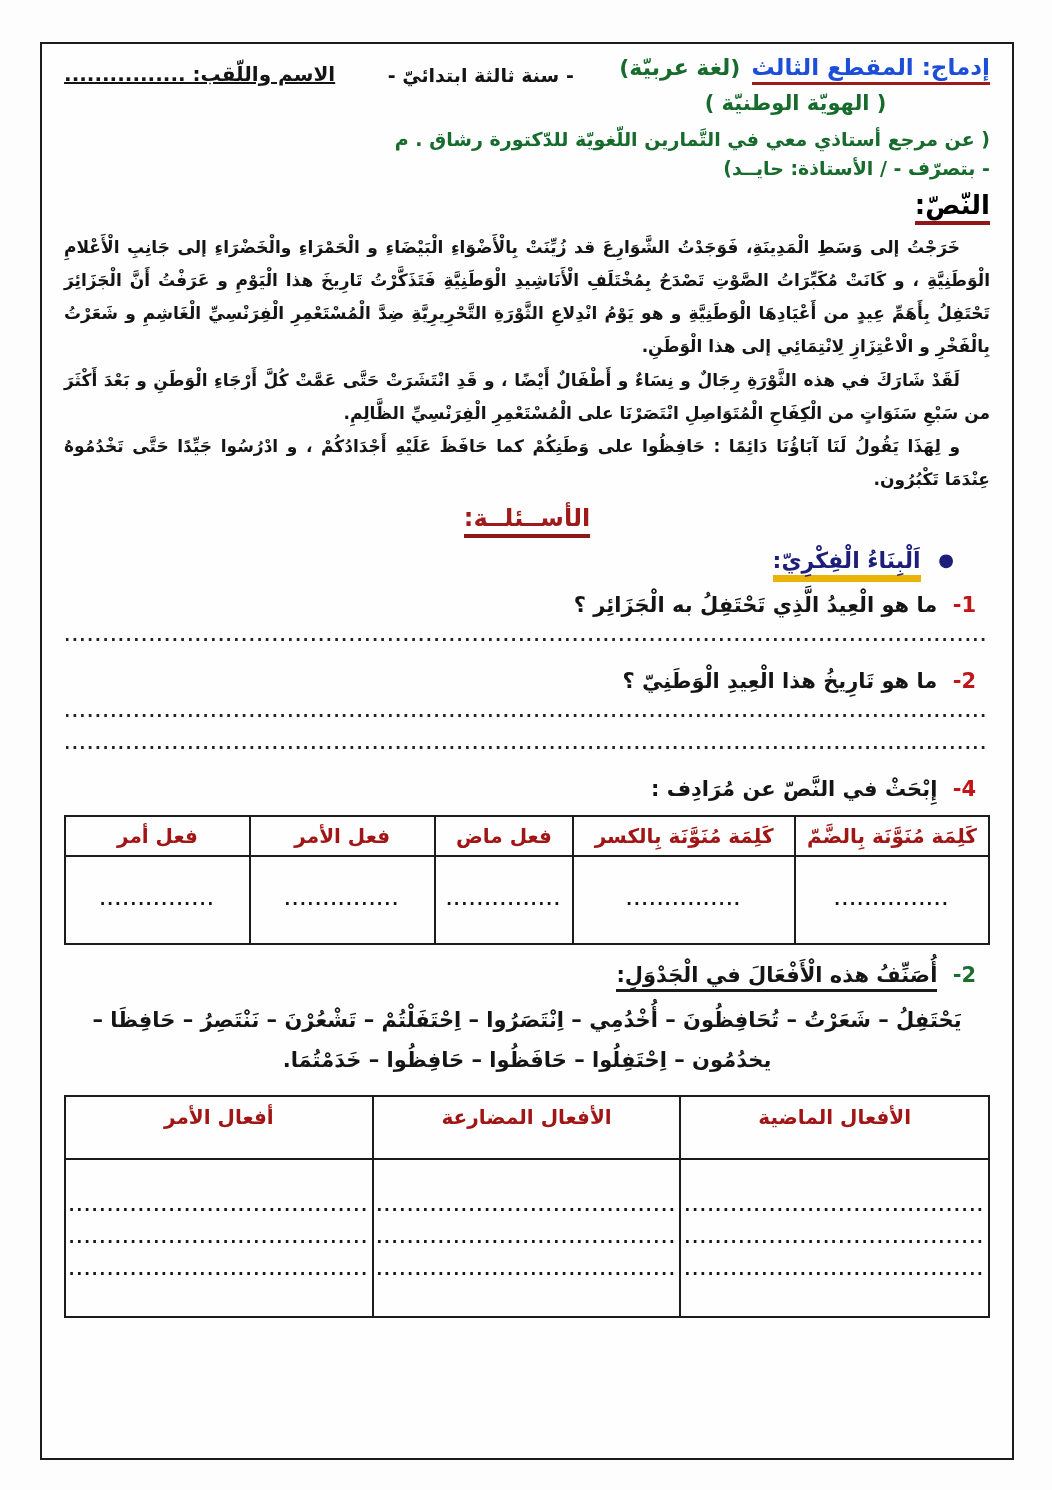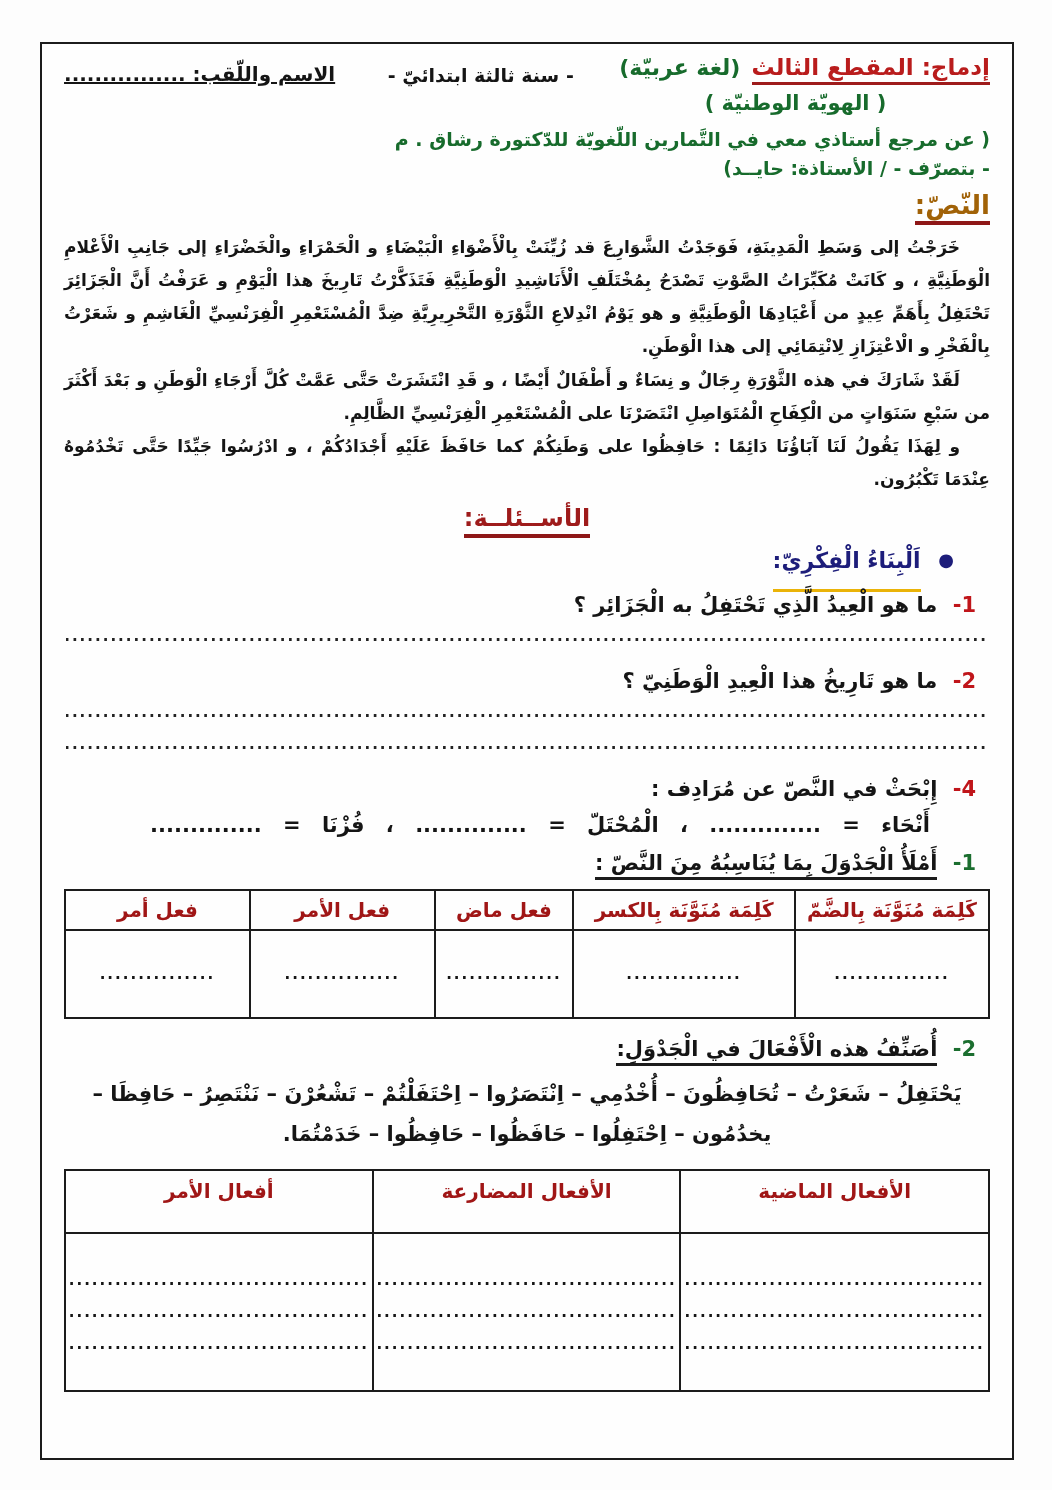--- a/index.html
+++ b/index.html
@@ -16,46 +16,46 @@
     border:2px solid #1c1c1c;
     padding:10px 22px 8px 22px;
     direction:rtl;
     background:#fefefe;
   }
   
   .header-row { display:flex; align-items:flex-start; }
   .title-block { width:42%; text-align:right; }
   .title-line { white-space:nowrap; }
   .doc-title {
-    color:#b91c1c; font-weight:bold; font-size:23px;
+    color:#1d4ed8; font-weight:bold; font-size:23px;
     border-bottom:3px solid #9e1b1b; padding-bottom:2px; display:inline-block;
   }
   .doc-subject { color:#176b2c; font-weight:bold; font-size:22px; margin-right:6px; }
   .doc-topic { color:#176b2c; font-weight:bold; font-size:21px; text-align:center; margin-top:6px; }
   .grade-block { width:26%; text-align:center; font-weight:bold; font-size:19px; padding-top:10px; }
   .name-block { width:32%; text-align:left; font-weight:bold; font-size:20px; padding-top:8px;
     text-decoration:underline; }
   .attribution { color:#176b2c; font-weight:bold; font-size:19px; margin-top:10px; line-height:1.5; }
   
   .nass-title-wrap { text-align:right; margin-top:8px; }
   .nass-title {
-    color:#a16207; font-weight:bold; font-size:26px;
+    color:#000000; font-weight:bold; font-size:26px;
     border-bottom:4px solid #8e1717; display:inline-block; padding-bottom:1px;
   }
   .passage { margin-top:6px; font-size:17px; font-weight:bold; line-height:1.95; text-align:justify; }
   .passage p { text-indent:30px; }
   
   .questions-title-wrap { text-align:center; margin-top:8px; }
   .questions-title {
     color:#9e1b1b; font-weight:bold; font-size:24px; letter-spacing:1px;
     border-bottom:4px solid #8e1717; display:inline-block; padding-bottom:2px;
   }
   .section-head { margin:10px 36px 4px 0; font-size:22px; font-weight:bold; color:#1d1d7a; }
   .section-head .bullet { color:#1d1d7a; font-size:18px; margin-left:10px; vertical-align:2px; }
-  .section-head .sec-label { border-bottom:3px solid #eab308; padding-bottom:16px; }
+  .section-head .sec-label { border-bottom:7px solid #eab308; padding-bottom:2px; }
   .question { margin:20px 14px 0 0; font-size:21px; font-weight:bold; }
   .q-num-red { color:#c0151a; margin-left:8px; }
   .q-num-green { color:#1b6e2f; margin-left:8px; }
   .dots-line {
     overflow:hidden; white-space:nowrap; height:22px;
     font-size:15px; font-weight:bold; letter-spacing:2px; color:#222;
     margin:10px 2px 0 2px;
   }
   .synonyms { margin:12px 60px 0 40px; font-size:21px; font-weight:bold; word-spacing:14px; text-align:right; }
   
@@ -120,27 +120,22 @@
     <span>ما هو تَارِيخُ هذا الْعِيدِ الْوَطَنِيّ ؟</span>
   </div>
   <div class="dots-line">....................................................................................................................................................................................................................................................................</div>
 
   <div class="dots-line">....................................................................................................................................................................................................................................................................</div>
 
   <div class="question">
     <span class="q-num-red">4-</span>
     <span>إِبْحَثْ في النَّصّ عن مُرَادِف :</span>
   </div>
-  <div class="synonyms">أَنْحَاء = .............. ، الْمُحْتَلّ = .............. ، فُزْنَا = ..............</div>
-
-
-  <div class="question" style="margin-top:14px;">
-    <span class="q-num-green">1-</span>
-    <span class="underlined-black">أَمْلَأُ الْجَدْوَلَ بِمَا يُنَاسِبُهُ مِنَ النَّصّ :</span>
-  </div>
+
+
 
   <table class="t1">
     <colgroup>
       <col style="width:21%">
         <col style="width:24%">
         <col style="width:15%">
         <col style="width:20%">
         <col style="width:20%">
     </colgroup>
     <tbody>

